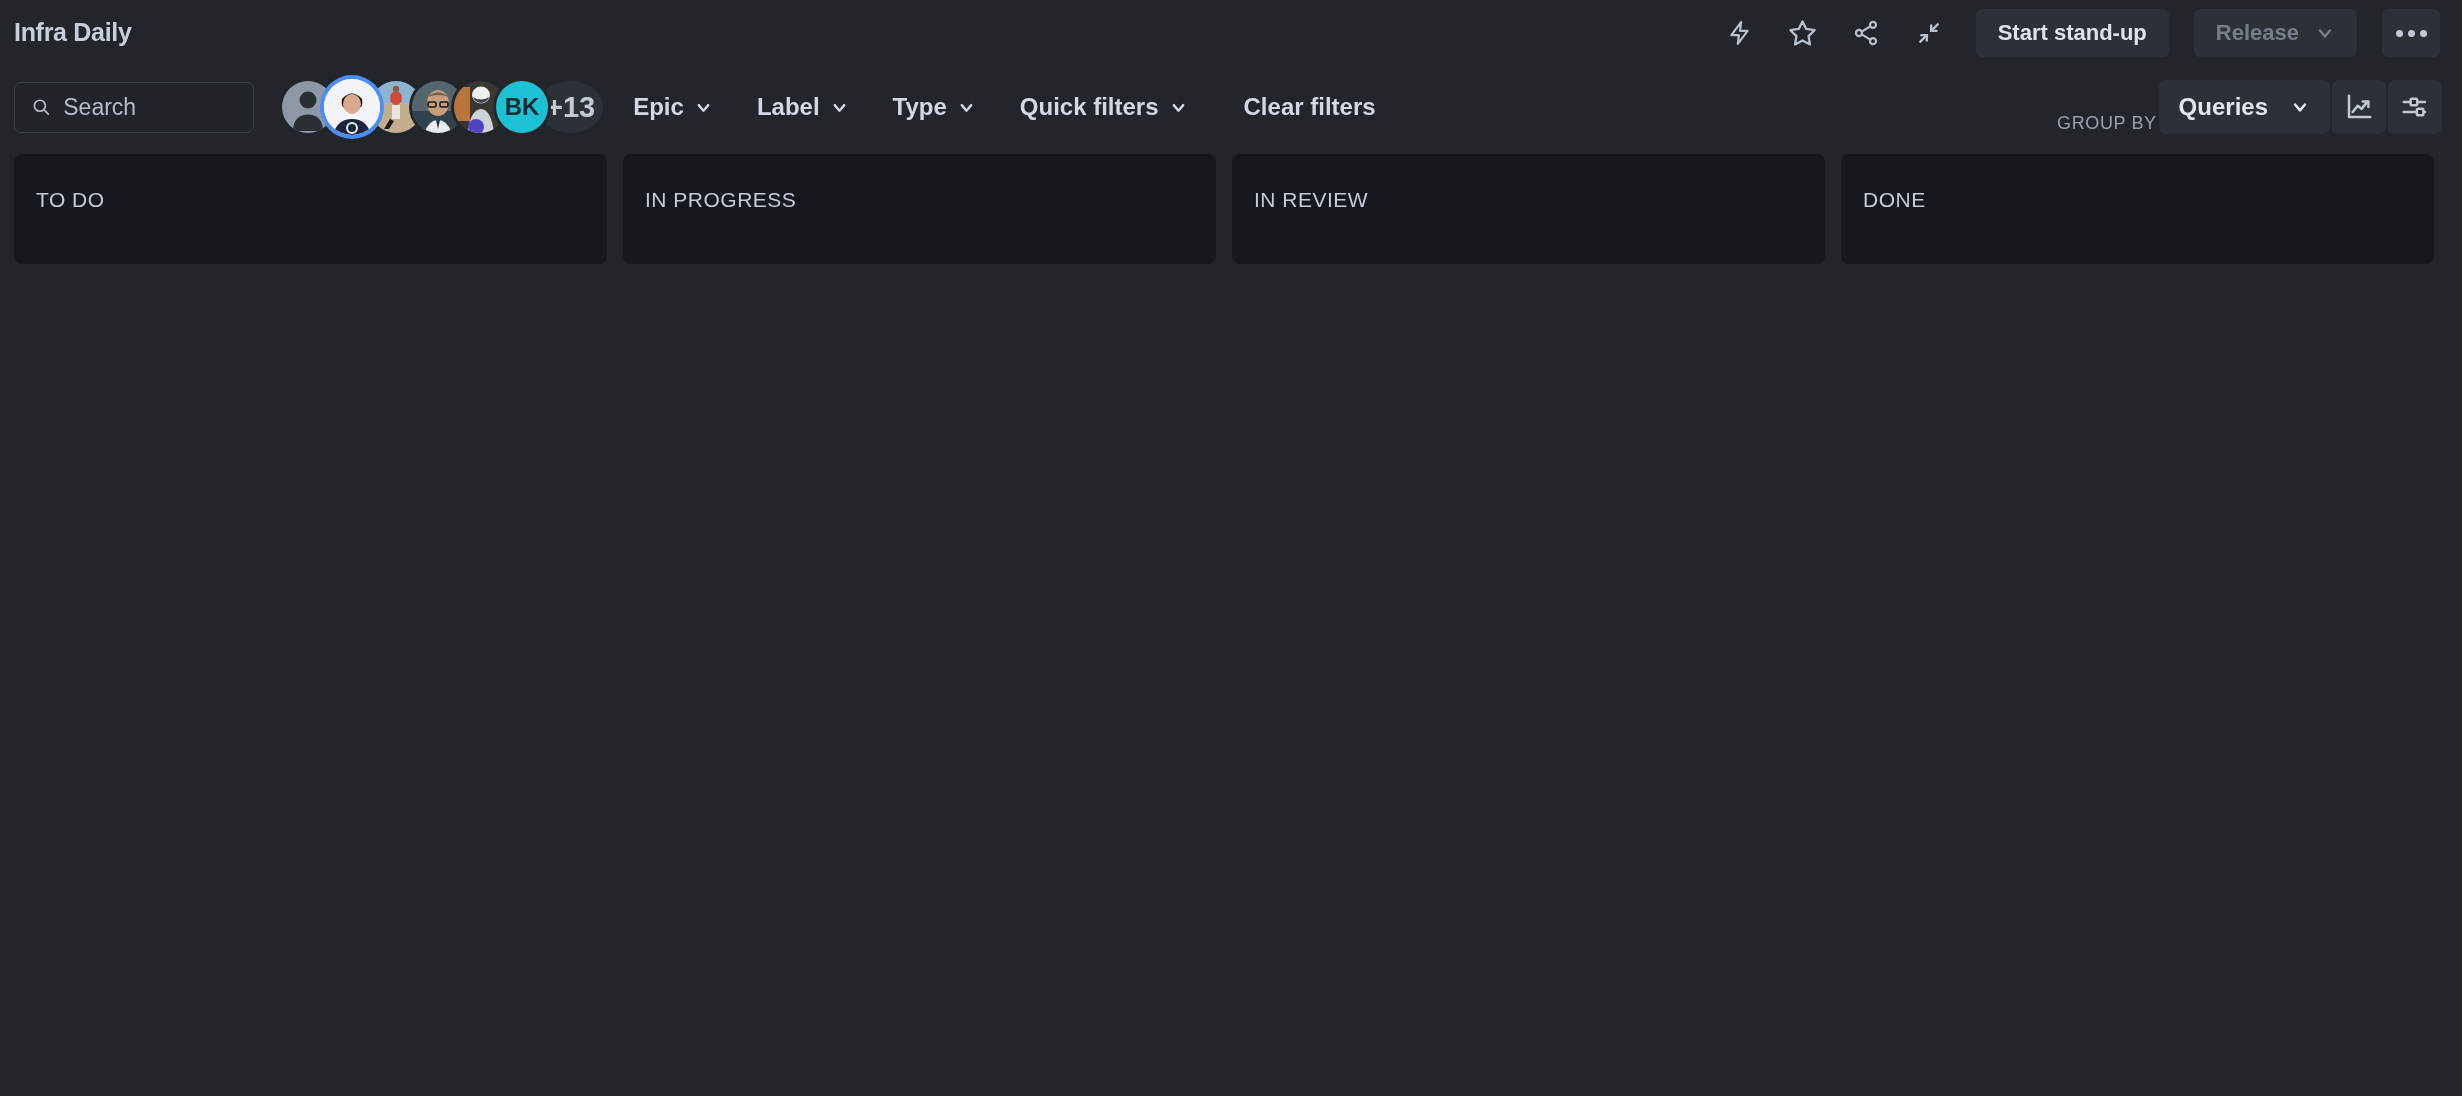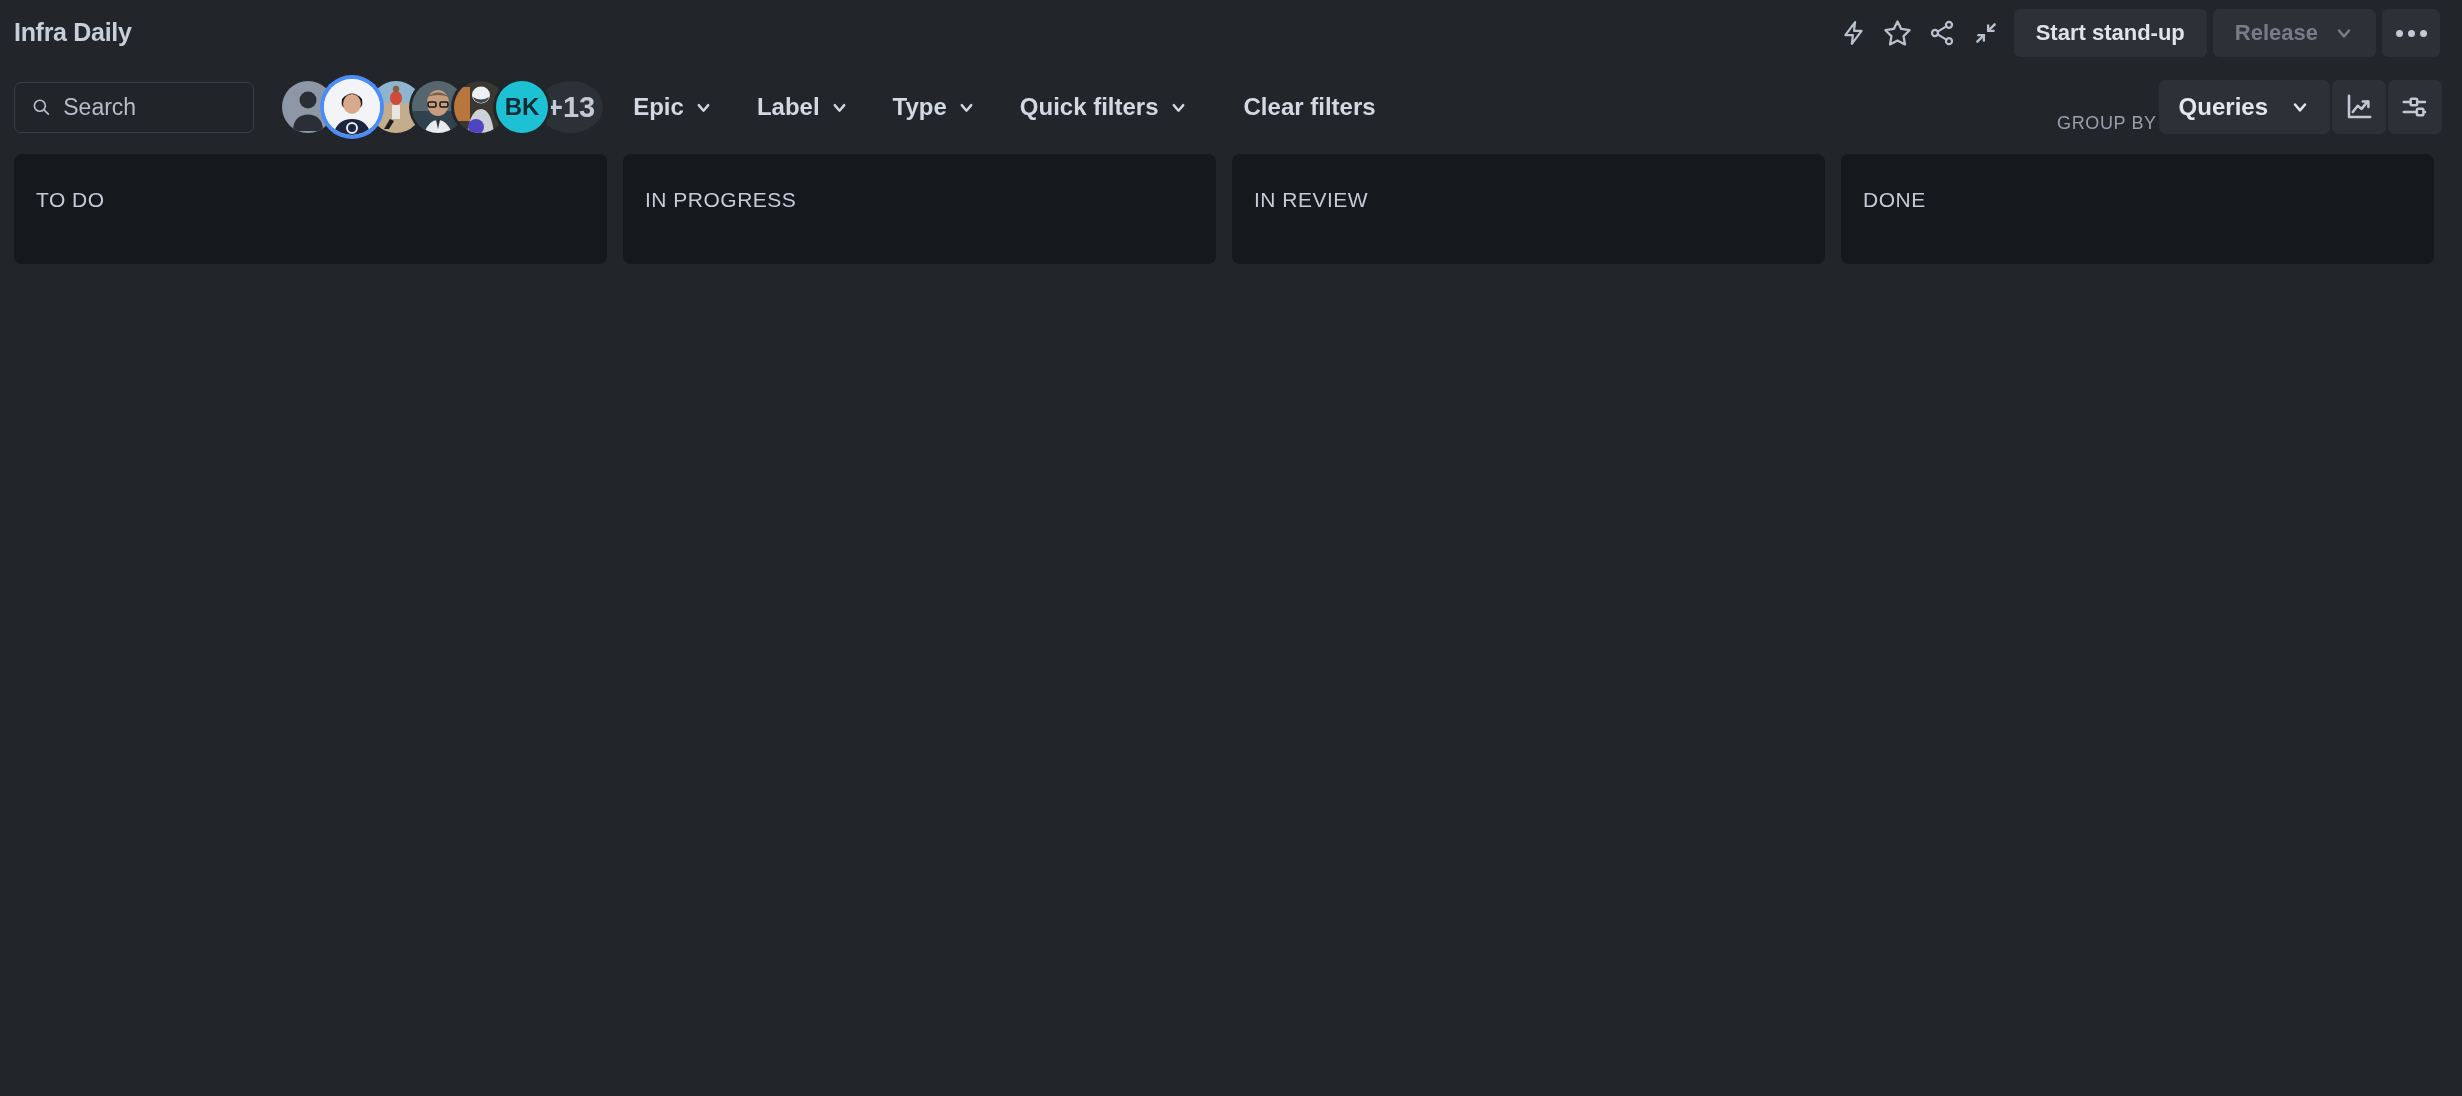--- a/index.html
+++ b/index.html
@@ -26,21 +26,21 @@
     font-weight: 600;
     color: #c7cfdb;
     letter-spacing: -0.3px;
     line-height: 1;
     margin-top: -2px;
   }
   .topbar-right {
     margin-left: auto;
     display: flex;
     align-items: center;
-    gap: 0;
+    gap: 19px;
   }
   .icon-btn {
     width: 44px; height: 44px;
     display: flex; align-items: center; justify-content: center;
     border-radius: 6px;
     cursor: pointer;
     background: transparent;
     border: none;
   }
   .icon-btn svg { display: block; }

